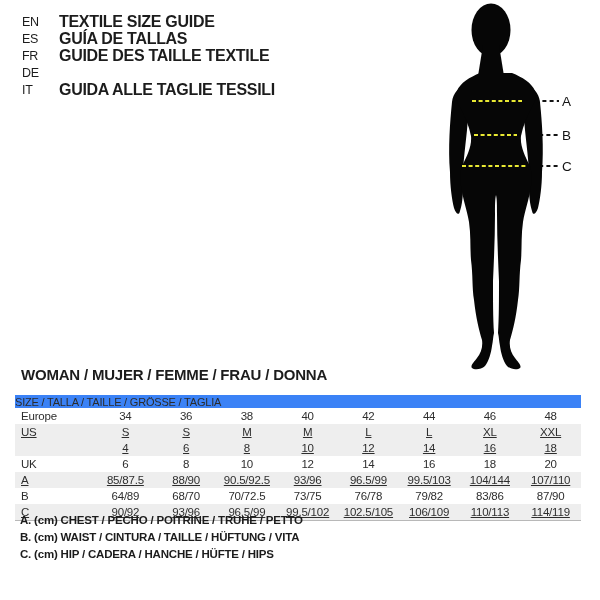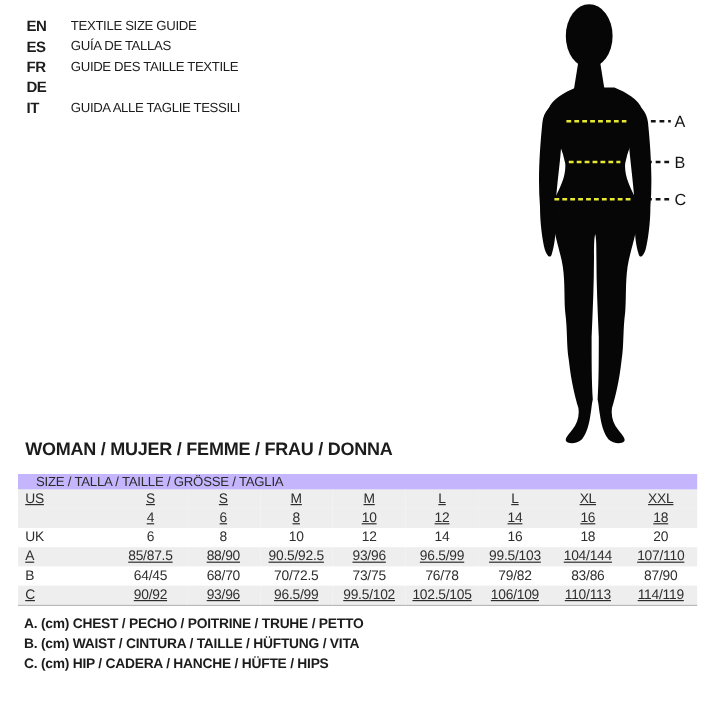--- a/index.html
+++ b/index.html
@@ -7,23 +7,23 @@
     width:600px; height:600px; position:relative;
     background:#ffffff; overflow:hidden;
     font-family:"Liberation Sans", sans-serif;
     color:#1c1c1c;
   }
 
   
   .lang-block { position:absolute; left:22px; top:13px; }
   .lang-row { display:flex; height:17.2px; align-items:center; }
   .lang-code {
-    width:37px; font-weight:bold; font-size:12.5px; letter-spacing:-0.3px;
-  }
-  .lang-label { font-weight:normal; font-size:11px; letter-spacing:-0.3px; }
+    width:37px; font-weight:normal; font-size:12.5px; letter-spacing:-0.3px;
+  }
+  .lang-label { font-weight:bold; font-size:16px; letter-spacing:-0.3px; }
 
   
   .figure { position:absolute; left:400px; top:0; width:200px; height:380px; }
   .figure svg { display:block; width:200px; height:380px; }
   .marker-label {
     position:absolute; left:562px; font-size:13.5px; color:#141414;
     letter-spacing:-0.2px;
   }
   .marker-a { top:94px; }
   .marker-b { top:128px; }
@@ -36,22 +36,22 @@
   }
 
   
   table.size-table {
     position:absolute; left:15px; top:395px; width:566px;
     border-collapse:collapse; table-layout:fixed;
     font-size:11.5px; color:#2e2e2e;
     border-bottom:1px solid #b8b8b8;
   }
   table.size-table tr.hdr td {
-    background:#c4b5fd; height:13px; font-size:11px;
-    text-align:left; padding:0 0 0 15px; color:#2b2b2b;
+    background:#3b82f6; height:13px; font-size:11px;
+    text-align:left; padding:0 0 0 0; color:#2b2b2b;
     letter-spacing:-0.2px;
   }
   table.size-table tr.data-row { height:16px; }
   table.size-table td { padding:0; text-align:center; letter-spacing:-0.2px; }
   table.size-table td.lbl { text-align:left; padding-left:6px; }
   table.size-table tr.shaded td { background:#eeeeee;text-decoration:underline; }
 
   
   .legend-block { position:absolute; left:20px; top:512px; }
   .legend-line {
@@ -134,20 +134,31 @@
       <col>
       <col>
       <col>
       <col>
       <col>
   </colgroup>
   <tbody>
     <tr class="hdr">
       <td colspan="9">SIZE / TALLA / TAILLE / GRÖSSE / TAGLIA</td>
     </tr>
+    <tr class="data-row">
+      <td class="lbl">Europe</td>
+      <td>34</td>
+      <td>36</td>
+      <td>38</td>
+      <td>40</td>
+      <td>42</td>
+      <td>44</td>
+      <td>46</td>
+      <td>48</td>
+    </tr>
     <tr class="data-row shaded">
       <td class="lbl">US</td>
       <td>S</td>
       <td>S</td>
       <td>M</td>
       <td>M</td>
       <td>L</td>
       <td>L</td>
       <td>XL</td>
       <td>XXL</td>
@@ -180,21 +191,21 @@
       <td>88/90</td>
       <td>90.5/92.5</td>
       <td>93/96</td>
       <td>96.5/99</td>
       <td>99.5/103</td>
       <td>104/144</td>
       <td>107/110</td>
     </tr>
     <tr class="data-row">
       <td class="lbl">B</td>
-      <td>64/45</td>
+      <td>64/89</td>
       <td>68/70</td>
       <td>70/72.5</td>
       <td>73/75</td>
       <td>76/78</td>
       <td>79/82</td>
       <td>83/86</td>
       <td>87/90</td>
     </tr>
     <tr class="data-row shaded">
       <td class="lbl">C</td>

